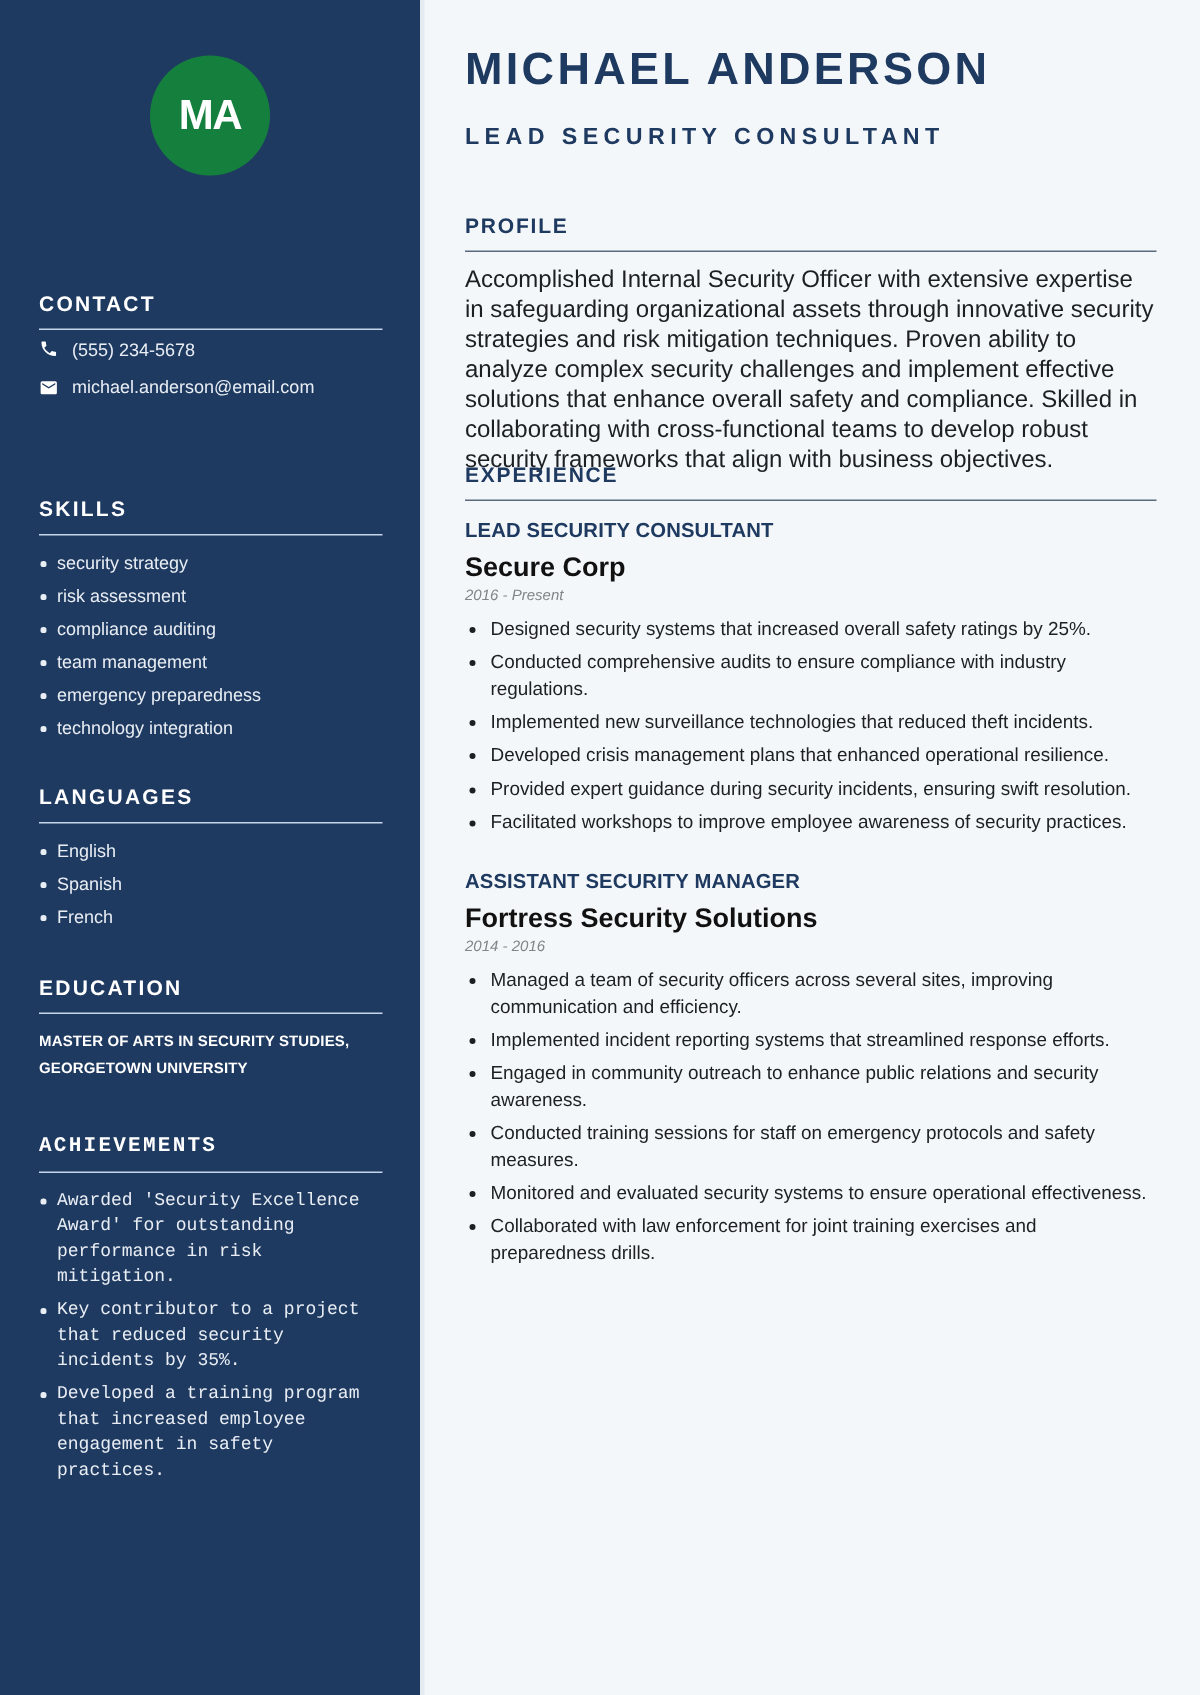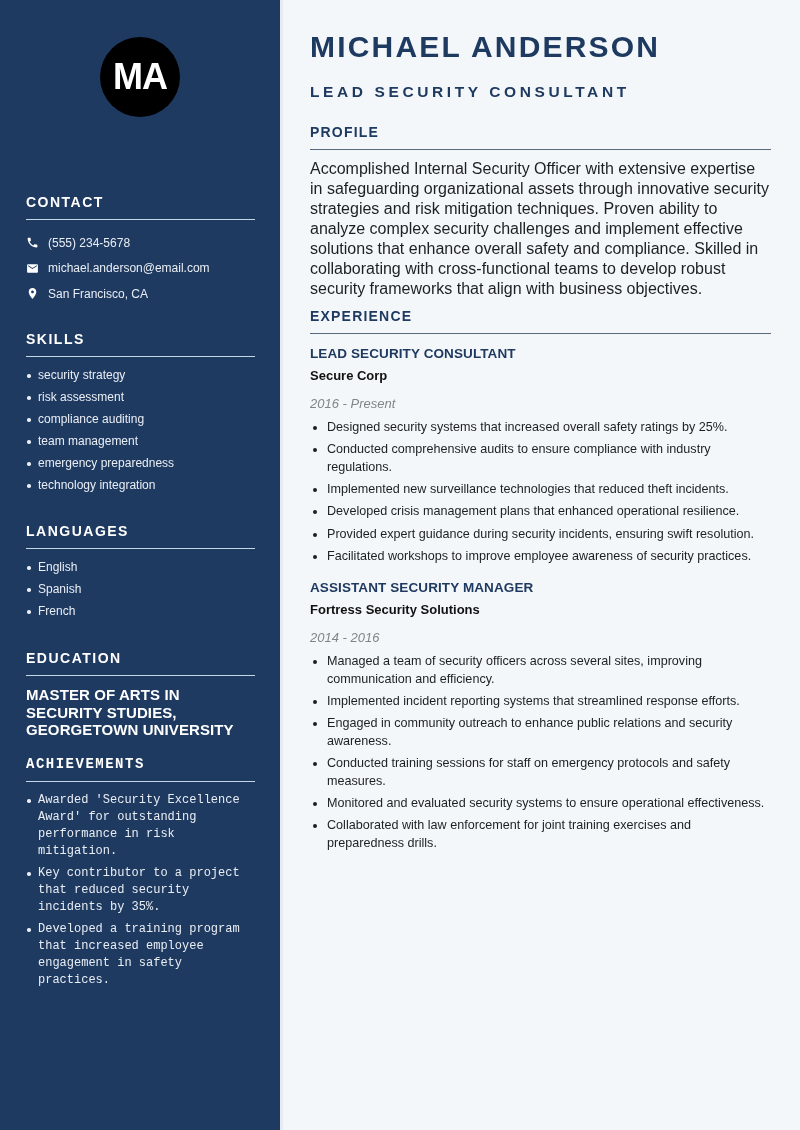--- a/index.html
+++ b/index.html
@@ -17,34 +17,34 @@
       padding: 0 26px;
     }
     .sidebar-edge {
       position: absolute; left: 280px; top: 0;
       width: 3px; height: 1130px;
       background: #e4ebf1;
     }
     .avatar {
       position: absolute; left: 100px; top: 37px;
       width: 80px; height: 80px; border-radius: 50%;
-      background: #000000;
+      background: #15803d;
       color: #ffffff;
       display: flex; align-items: center; justify-content: center;
-      font-weight: bold; font-size: 36px; letter-spacing: -1px;
+      font-weight: bold; font-size: 28px; letter-spacing: -1px;
     }
     .side-section { position: absolute; left: 26px; width: 229px; }
     .side-heading {
       font-size: 14px; font-weight: bold; letter-spacing: 1.5px;
       color: #ffffff;
       padding-bottom: 9px;
       border-bottom: 1.5px solid #c6d6ea;
       margin-top: 26px;
     }
-    .contact-list { list-style: none; margin-top: 10px; }
+    .contact-list { list-style: none; }
     .contact-item {
       display: flex; align-items: center;
       height: 25.5px;
       font-size: 12px; color: #e9eef5;
     }
     .contact-icon {
       width: 13px; height: 13px; margin-right: 9px;
       display: inline-flex; align-items: center; justify-content: center;
     }
     .contact-icon svg { width: 13px; height: 13px; fill: #ffffff; }
@@ -54,21 +54,21 @@
       font-size: 12px; color: #e9eef5;
       line-height: 17px; margin-bottom: 5px;
     }
     .bullet-item::before {
       content: ""; position: absolute; left: 1px; top: 7px;
       width: 3.5px; height: 3.5px; border-radius: 50%;
       background: #e9eef5;
     }
     .edu-text {
       margin-top: 10px;
-      font-size: 15px; font-weight: bold; line-height: 17.5px;
+      font-size: 10px; font-weight: bold; line-height: 17.5px;
       color: #ffffff; letter-spacing: 0.1px;
     }
 
     .main { position: absolute; left: 310px; top: 0; width: 461px; }
     .name {
       position: absolute; top: 30px; left: 0;
       font-size: 30px; font-weight: bold; letter-spacing: 2.2px;
       color: #1f3a60; white-space: nowrap;
     }
     .title {
@@ -86,24 +86,24 @@
     .profile-text {
       margin-top: 9px;
       font-size: 16px; line-height: 20px; color: #1c1f24;
     }
     .job { position: absolute; left: 0; width: 461px; }
     .job-title {
       font-size: 13.5px; font-weight: bold; color: #1f3a60;
       letter-spacing: 0.1px;
     }
     .job-company {
-      margin-top: 7px; font-size: 13px; font-weight: bold; color: #111;
+      margin-top: 7px; font-size: 18px; font-weight: bold; color: #111;
     }
     .job-dates {
-      margin-top: 13px; font-size: 13px; font-style: italic; color: #808589;
+      margin-top: 3px; font-size: 10px; font-style: italic; color: #808589;
     }
     .job-bullets { list-style: none; margin-top: 8px; }
     .job-bullet {
       position: relative; padding-left: 17px;
       font-size: 12.6px; line-height: 17.7px; color: #1c1f24;
       margin-bottom: 4.5px;
     }
     .job-bullet::before {
       content: ""; position: absolute; left: 3px; top: 7px;
       width: 4px; height: 4px; border-radius: 50%;
@@ -128,28 +128,20 @@
         <span>(555) 234-5678</span>
       </li>
       <li class="contact-item">
         <span class="contact-icon">
           <svg viewBox="0 0 24 24">
               <path d="M20 4H4c-1.1 0-2 .9-2 2v12c0 1.1.9 2 2 2h16c1.1 0 2-.9 2-2V6c0-1.1-.9-2-2-2zm0 4l-8 5-8-5V6l8 5 8-5v2z"></path>
             </svg>
         </span>
         <span>michael.anderson@email.com</span>
       </li>
-      <li class="contact-item">
-        <span class="contact-icon">
-          <svg viewBox="0 0 24 24">
-              <path d="M12 2C8.1 2 5 5.1 5 9c0 5.2 7 13 7 13s7-7.8 7-13c0-3.9-3.1-7-7-7zm0 9.5c-1.4 0-2.5-1.1-2.5-2.5s1.1-2.5 2.5-2.5 2.5 1.1 2.5 2.5-1.1 2.5-2.5 2.5z"></path>
-            </svg>
-        </span>
-        <span>San Francisco, CA</span>
-      </li>
     </ul>
   </section>
 
   <section class="side-section" style="top:497px;">
     <h3 class="side-heading">LANGUAGES</h3>
     <ul class="bullet-list">
       <li class="bullet-item">English</li>
       <li class="bullet-item">Spanish</li>
       <li class="bullet-item">French</li>
     </ul>
@@ -180,21 +172,21 @@
       <li class="bullet-item">Developed a training program that increased employee engagement in safety practices.</li>
     </ul>
   </section>
 </aside>
 <div class="sidebar-edge"></div>
 
 <main class="main">
   <h1 class="name">MICHAEL ANDERSON</h1>
   <h2 class="title">LEAD SECURITY CONSULTANT</h2>
 
-  <section class="main-section" style="top:124px;">
+  <section class="main-section" style="top:142px;">
     <h3 class="main-heading">PROFILE</h3>
     <p class="profile-text">Accomplished Internal Security Officer with extensive expertise in safeguarding organizational assets through innovative security strategies and risk mitigation techniques. Proven ability to analyze complex security challenges and implement effective solutions that enhance overall safety and compliance. Skilled in collaborating with cross-functional teams to develop robust security frameworks that align with business objectives.</p>
   </section>
 
   <section class="main-section" style="top:308px;">
     <h3 class="main-heading">EXPERIENCE</h3>
   </section>
 
   <div class="job" style="top:346px;">
     <div class="job-title">LEAD SECURITY CONSULTANT</div>

